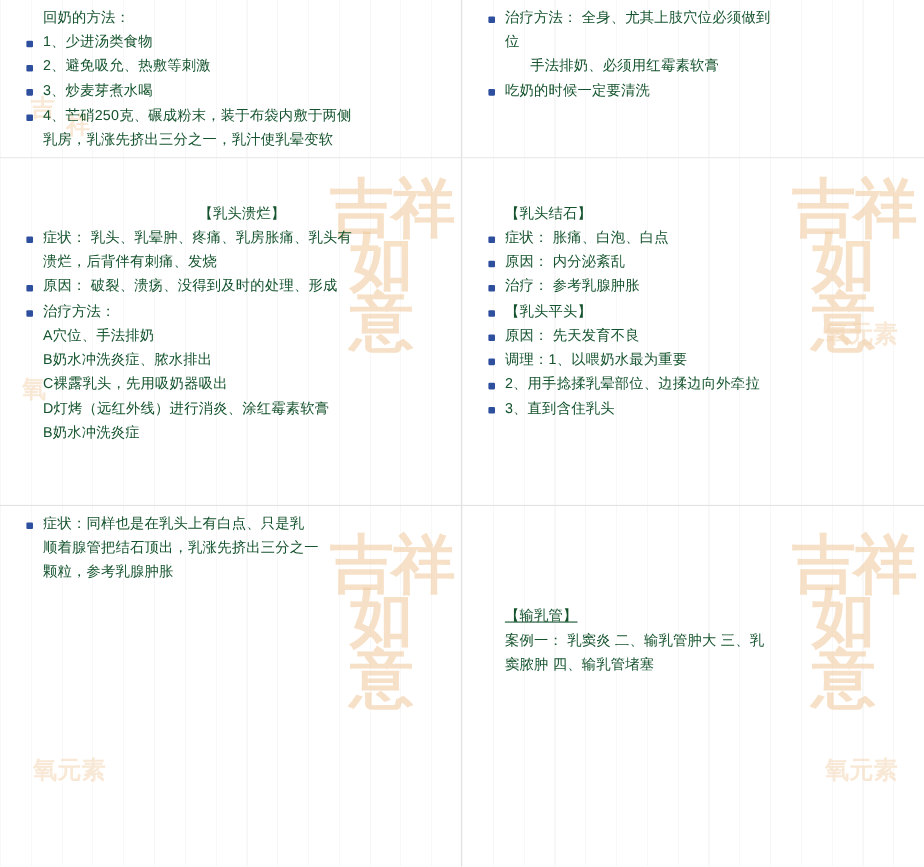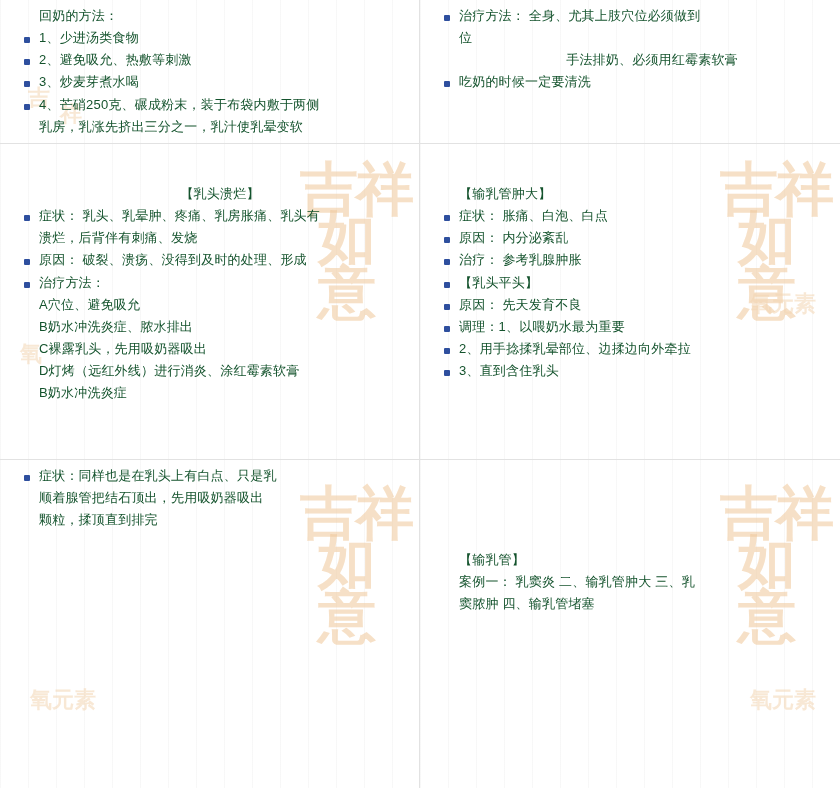--- a/index.html
+++ b/index.html
@@ -93,21 +93,21 @@
     position: absolute;
     left: 2px;
     top: 9px;
     width: 6px;
     height: 6px;
     background: #2e4f9e;
     border-radius: 1px;
   }
   li.line.nobullet { padding-left: 17px; }
   li.line.nobullet::before { content: none; }
-  li.line.indent { padding-left: 40px; text-align: center; }
+  li.line.indent { padding-left: 40px; }
   .blue { color: #1f3f99; }
   .teal { color: #15608f; }
   .dark { color: #101010; }
   .head { font-weight: 400; padding-left: 34px; }
   .clip-top {
     margin-top: -4px;
   }
 </style>
 </head>
 <body>
@@ -148,71 +148,71 @@
       <span class="seal big" style="left:300px; top:18px;">吉祥</span>
       <span class="seal big" style="left:318px; top:66px;">如意</span>
       <span class="seal small" style="left:20px; top:200px;">氧</span>
       <div class="content">
         <ul class="lines">
           <li class="line nobullet dark head" style="margin-top:34px;text-align:center;">【乳头溃烂】</li>
           <li class="line bulleted dark">症状：  乳头、乳晕肿、疼痛、乳房胀痛、乳头有</li>
           <li class="line nobullet dark">溃烂，后背伴有刺痛、发烧</li>
           <li class="line bulleted dark">原因：  破裂、溃疡、没得到及时的处理、形成</li>
           <li class="line bulleted dark">治疗方法：</li>
-          <li class="line nobullet blue">A穴位、避免吸允</li>
+          <li class="line nobullet blue">A穴位、手法排奶</li>
           <li class="line nobullet blue">B奶水冲洗炎症、脓水排出</li>
           <li class="line nobullet blue">C裸露乳头，先用吸奶器吸出</li>
           <li class="line nobullet blue">D灯烤（远红外线）进行消炎、涂红霉素软膏</li>
           <li class="line nobullet blue">B奶水冲洗炎症</li>
         </ul>
       </div>
     </div>
 
     <div class="slide row2 col2">
       <div class="guides"></div>
       <span class="seal big" style="left:300px; top:18px;">吉祥</span>
       <span class="seal big" style="left:318px; top:66px;">如意</span>
       <span class="seal small" style="left:330px; top:150px;">氧元素</span>
       <div class="content">
         <ul class="lines">
-          <li class="line nobullet dark head" style="margin-top:34px;">【输乳管肿大】</li>
+          <li class="line nobullet dark head" style="margin-top:34px;">【乳头结石】</li>
           <li class="line bulleted dark">症状：  胀痛、白泡、白点</li>
           <li class="line bulleted dark">原因：  内分泌紊乱</li>
           <li class="line bulleted dark">治疗：  参考乳腺肿胀</li>
           <li class="line bulleted dark">【乳头平头】</li>
           <li class="line bulleted dark">原因：  先天发育不良</li>
           <li class="line bulleted dark">调理：1、以喂奶水最为重要</li>
           <li class="line bulleted dark">2、用手捻揉乳晕部位、边揉边向外牵拉</li>
           <li class="line bulleted dark">3、直到含住乳头</li>
         </ul>
       </div>
     </div>
 
     <div class="slide row3">
       <div class="guides"></div>
       <span class="seal big" style="left:300px; top:26px;">吉祥</span>
       <span class="seal big" style="left:318px; top:74px;">如意</span>
       <span class="seal small" style="left:30px; top:230px;">氧元素</span>
       <div class="content">
         <ul class="lines">
           <li class="line bulleted dark">症状：同样也是在乳头上有白点、只是乳</li>
-          <li class="line nobullet dark">顺着腺管把结石顶出，先用吸奶器吸出</li>
-          <li class="line nobullet dark">颗粒，揉顶直到排完</li>
+          <li class="line nobullet dark">顺着腺管把结石顶出，乳涨先挤出三分之一</li>
+          <li class="line nobullet dark">颗粒，参考乳腺肿胀</li>
         </ul>
       </div>
     </div>
 
     <div class="slide row3 col2">
       <div class="guides"></div>
       <span class="seal big" style="left:300px; top:26px;">吉祥</span>
       <span class="seal big" style="left:318px; top:74px;">如意</span>
       <span class="seal small" style="left:330px; top:230px;">氧元素</span>
       <div class="content">
         <ul class="lines">
-          <li class="line nobullet dark head" style="margin-top:84px;">【输乳管】</li>
+          <li class="line nobullet dark head" style="margin-top:84px;text-decoration:underline;">【输乳管】</li>
           <li class="line nobullet dark">案例一：  乳窦炎  二、输乳管肿大 三、乳</li>
           <li class="line nobullet dark">窦脓肿  四、输乳管堵塞</li>
         </ul>
       </div>
     </div>
 
   </div>
 </div>
 
 </body></html>

